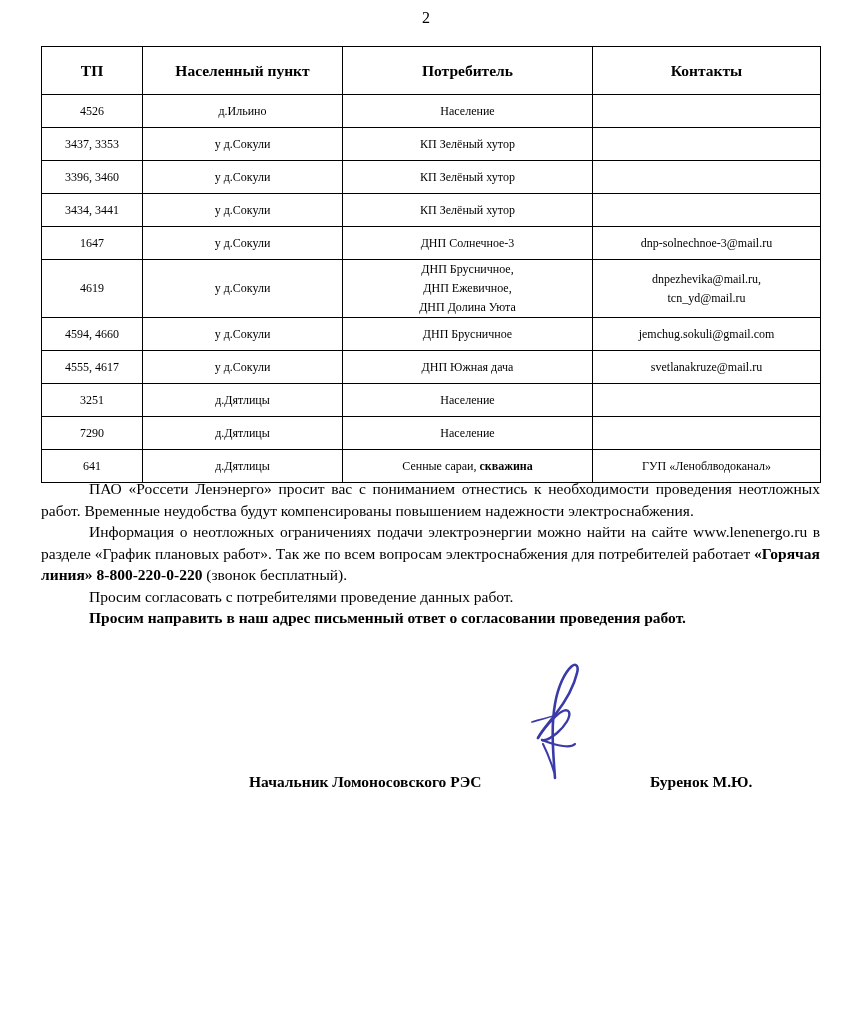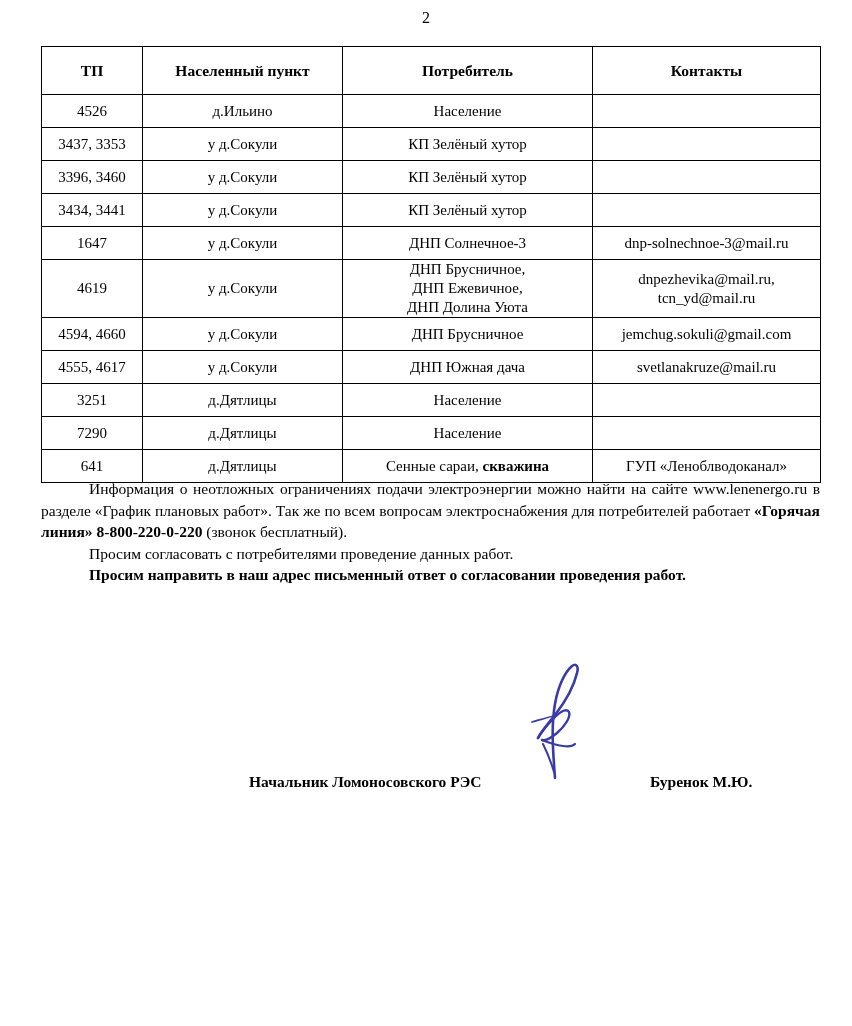--- a/index.html
+++ b/index.html
@@ -44,21 +44,21 @@
   }
   table.data-table {
     border-collapse: collapse;
     width: 779px;
     table-layout: fixed;
   }
   table.data-table td,
   table.data-table th {
     border: 1.4px solid #000000;
     padding: 0 4px;
-    font-size: 15px;
+    font-size: 12px;
     line-height: 19px;
     text-align: center;
     vertical-align: middle;
     font-weight: normal;
   }
   col.c-tp     { width: 101px; }
   col.c-place  { width: 200px; }
   col.c-cons   { width: 250px; }
   col.c-contact{ width: 228px; }
 
@@ -250,20 +250,21 @@
           <td class="tp">641</td>
           <td class="place">д.Дятлицы</td>
           <td class="cons"><span>Сенные сараи, </span><b class="bold-part">скважина</b></td>
           <td class="contact">ГУП «Леноблводоканал»</td>
         </tr>
       </tbody>
     </table>
   </div>
 
   <div class="body-text">
+    <p>ПАО «Россети Ленэнерго» просит вас с пониманием отнестись к необходимости проведения неотложных работ. Временные неудобства будут компенсированы повышением надежности электроснабжения.</p>
     <p><span>Информация о неотложных ограничениях подачи электроэнергии можно найти на сайте www.lenenergo.ru в разделе «График плановых работ». Так же по всем вопросам электроснабжения для потребителей работает </span><b class="strongspan">«Горячая линия» 8-800-220-0-220</b><span> (звонок бесплатный).</span></p>
     <p>Просим согласовать с потребителями проведение данных работ.</p>
     <p class="b">Просим направить в наш адрес письменный ответ о согласовании проведения работ.</p>
   </div>
 
   <div class="signature-block">
     <svg class="sig-ink" viewBox="0 0 130 130">
       <g fill="none" stroke="#3a3aa8" stroke-linecap="round" stroke-linejoin="round">
         <path d="M58 118 C 56 92, 54 66, 58 44 C 61 26, 68 12, 75 6 C 79 3, 82 6, 80 13 C 77 26, 68 42, 58 55 C 50 65, 44 72, 41 78" stroke-width="2.6"></path>
         <path d="M41 78 C 44 72, 50 65, 58 57 C 64 51, 70 48, 72 52 C 74 57, 68 66, 60 73 C 54 78, 48 81, 45 80" stroke-width="2.4"></path>

